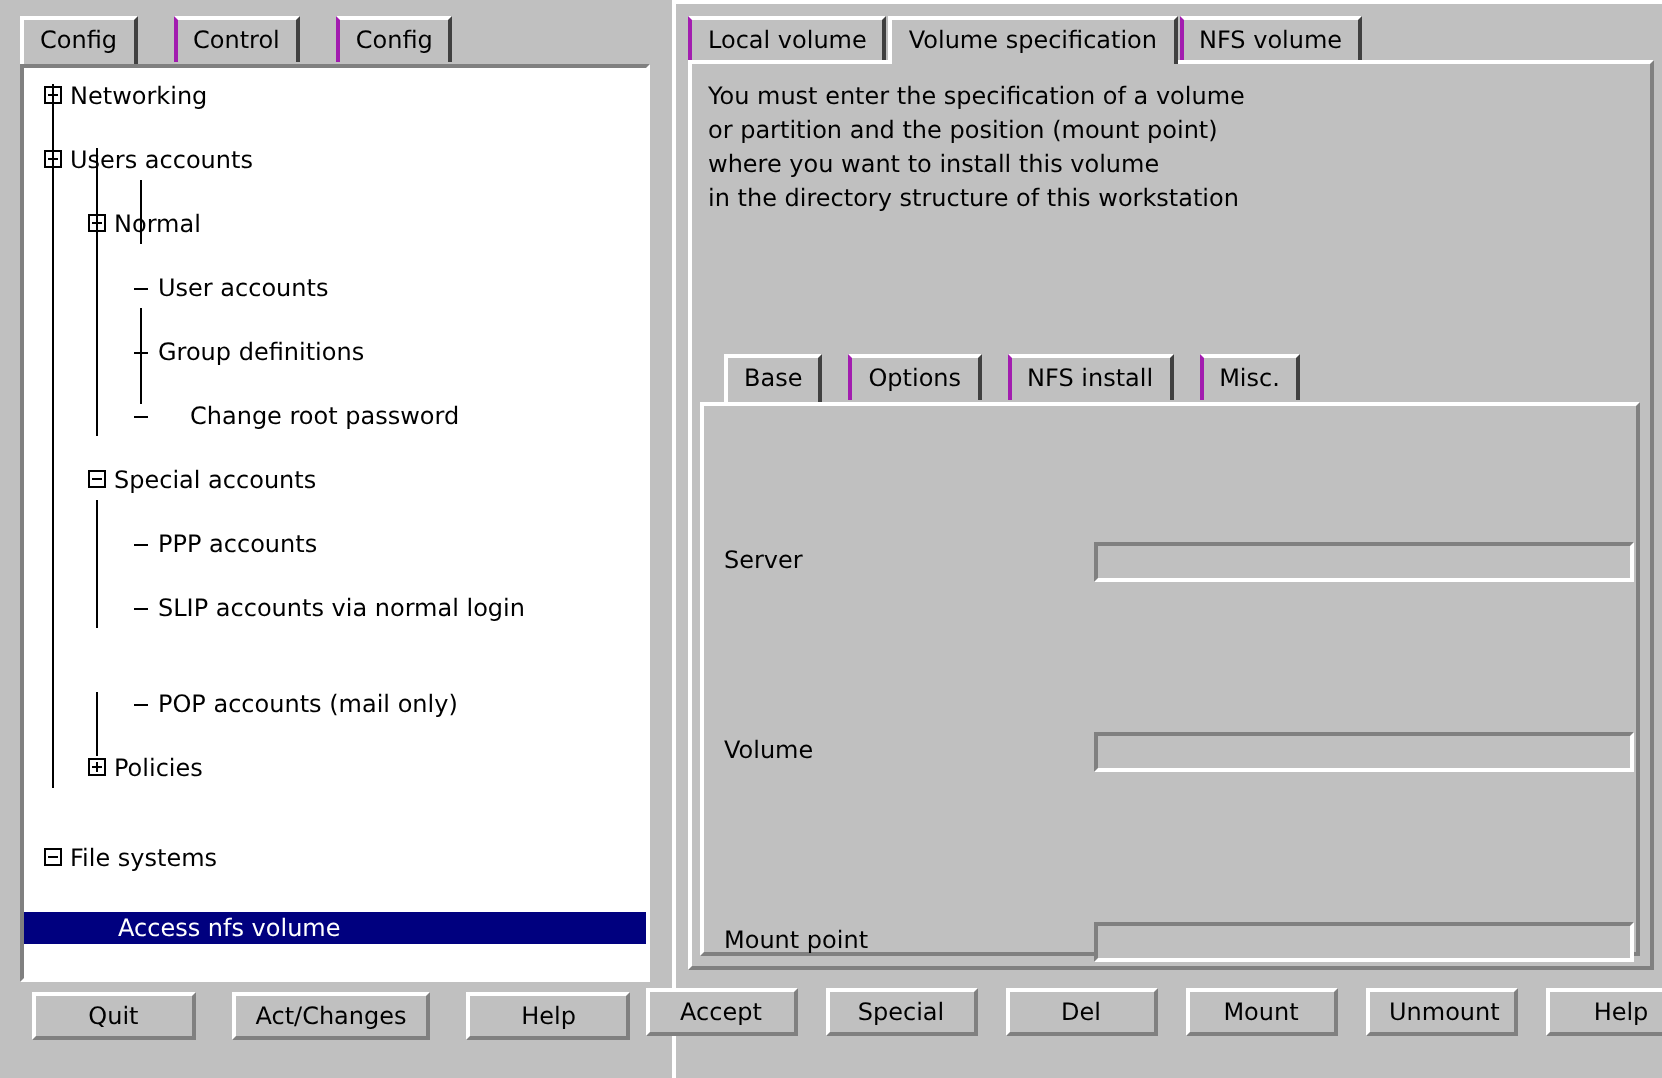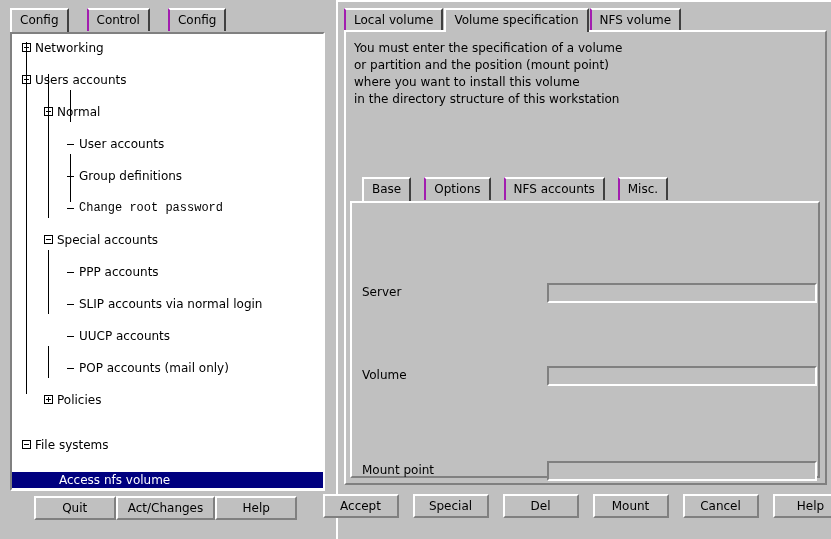--- a/index.html
+++ b/index.html
@@ -135,20 +135,21 @@
     position: absolute;
     height: 1px;
     background: #000;
   }
   #left-buttons {
     position: absolute;
     left: 0; top: 496px;
     width: 331px;
     display: flex;
     justify-content: center;
+    gap: 18px;
   }
   #left-buttons .btn { min-width: 58px; }
 
   
   #right-panel {
     position: absolute;
     left: 336px; top: 0;
     width: 495px; height: 539px;
     background: #c0c0c0;
     border-left: 2px solid #ffffff;
@@ -270,37 +271,33 @@
           <div class="tnode" style="top: 48px;">
             <span class="hline" style="left: 55px; top: 8px; width: 7px;"></span>
             <span class="tlabel" style="left: 67px;">User accounts</span>
           </div>
           <div class="tnode" style="top: 64px;">
             <span class="hline" style="left: 55px; top: 8px; width: 7px;"></span>
             <span class="tlabel" style="left: 67px;">Group definitions</span>
           </div>
           <div class="tnode" style="top: 80px;">
             <span class="hline" style="left: 55px; top: 8px; width: 7px;"></span>
-            <span class="tlabel" style="left: 67px; font-family: Liberation Mono, monospace;">Change root password</span>
+            <span class="tlabel" style="left: 83px;">Change root password</span>
           </div>
           <div class="tnode" style="top: 96px;">
             <span class="expander minus" style="left: 32px;"></span>
             <span class="tlabel" style="left: 45px;">Special accounts</span>
           </div>
           <div class="tnode" style="top: 112px;">
             <span class="hline" style="left: 55px; top: 8px; width: 7px;"></span>
             <span class="tlabel" style="left: 67px;">PPP accounts</span>
           </div>
           <div class="tnode" style="top: 128px;">
             <span class="hline" style="left: 55px; top: 8px; width: 7px;"></span>
             <span class="tlabel" style="left: 67px;">SLIP accounts via normal login</span>
-          </div>
-          <div class="tnode" style="top: 144px;">
-            <span class="hline" style="left: 55px; top: 8px; width: 7px;"></span>
-            <span class="tlabel" style="left: 67px;">UUCP accounts</span>
           </div>
           <div class="tnode" style="top: 160px;">
             <span class="hline" style="left: 55px; top: 8px; width: 7px;"></span>
             <span class="tlabel" style="left: 67px;">POP accounts (mail only)</span>
           </div>
           <div class="tnode" style="top: 176px;">
             <span class="expander plus" style="left: 32px;"></span>
             <span class="tlabel" style="left: 45px;">Policies</span>
           </div>
           <div class="tnode" style="top: 205px;">
@@ -336,43 +333,43 @@
 
     <div id="right-body">
       <div id="desc">You must enter the specification of a volume
 or partition and the position (mount point)
 where you want to install this volume
 in the directory structure of this workstation</div>
 
       <div id="inner-tabs">
           <div class="tab selected">Base</div>
           <div class="tab">Options</div>
-          <div class="tab">NFS accounts</div>
+          <div class="tab">NFS install</div>
           <div class="tab">Misc.</div>
         </div>
 
       <div id="inner-frame">
-          <div class="field-row" style="top: 68px; margin-top: 12px;">
+          <div class="field-row" style="top: 68px;">
             <div class="field-label">Server</div>
             <input class="field-input" type="text" value="" style="">
           </div>
           <div class="field-row" style="top: 163px;">
             <div class="field-label">Volume</div>
             <input class="field-input" type="text" value="" style="">
           </div>
           <div class="field-row" style="top: 258px;">
             <div class="field-label">Mount point</div>
             <input class="field-input" type="text" value="" style="">
           </div>
         </div>
     </div>
 
     <div id="right-buttons">
         <div class="btn">Accept</div>
         <div class="btn">Special</div>
         <div class="btn">Del</div>
         <div class="btn">Mount</div>
-        <div class="btn">Cancel</div>
+        <div class="btn">Unmount</div>
         <div class="btn">Help</div>
       </div>
   </div>
 
 </div>
 
 </body></html>

